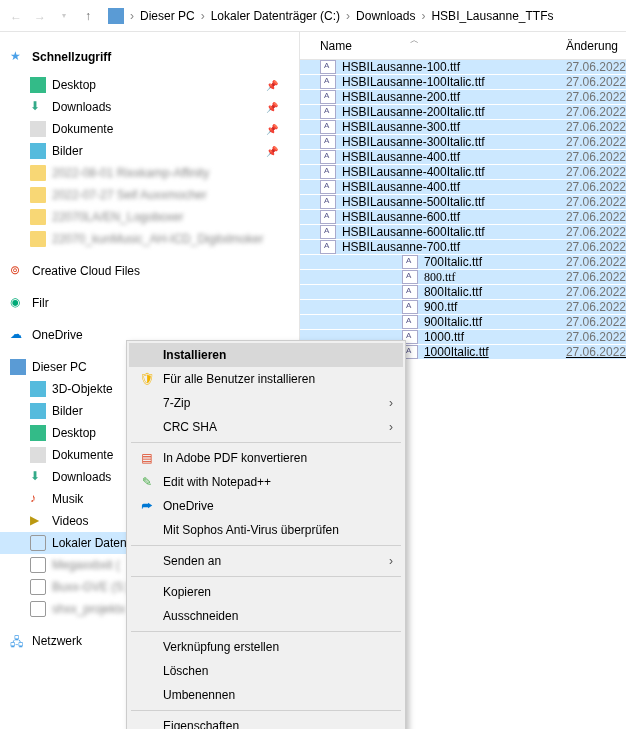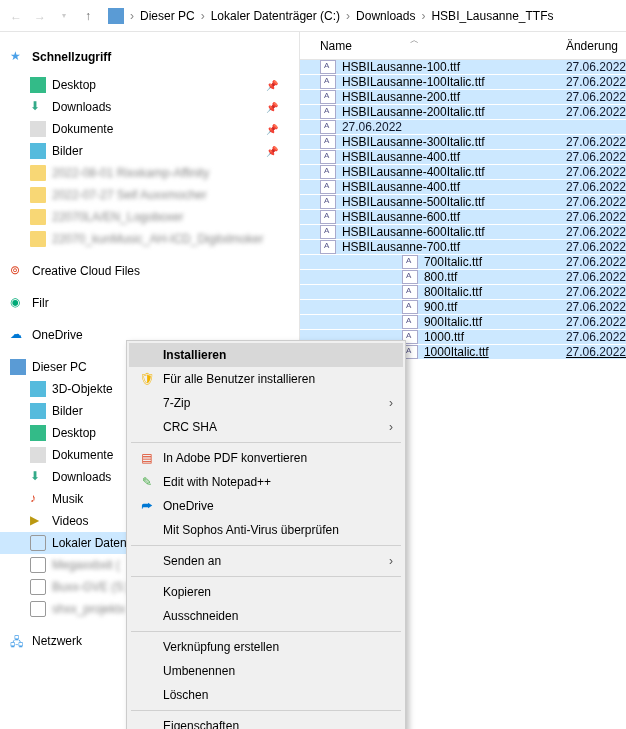--- a/index.html
+++ b/index.html
@@ -20,21 +20,21 @@
 .pin{position:absolute;right:20px;color:#999;font-size:10px}
 .content{flex:1;display:flex;flex-direction:column}
 .hdr{display:flex;height:28px;align-items:center;padding-left:20px;border-bottom:1px solid #e5e5e5;position:relative}
 .hdr .col1{width:246px}
 .hdr .sorti{position:absolute;left:110px;top:2px;color:#777;font-size:9px}
 .rows{flex:1}
 .frow{display:flex;align-items:center;height:15px;padding-left:20px;background:#cce8ff;border-bottom:1px solid #fff}
 .frow .ic{width:16px;height:14px;margin-right:6px;background:#fff;border:1px solid #aac;position:relative}
 .frow .ic::after{content:"A";position:absolute;font-size:8px;left:3px;top:0;color:#558}
 .frow .nm{width:224px}
-.frow .dt{color:#0f172a}
+.frow .dt{color:#737373}
 .ctxmenu{position:absolute;left:126px;top:340px;width:280px;background:#f0f0f0;border:1px solid #ccc;box-shadow:3px 3px 6px rgba(0,0,0,0.25);padding:2px}
 .mrow{display:flex;align-items:center;height:24px;padding-left:8px;position:relative}
 .mrow.hov{background:#d8d8d8}
 .mrow .ic{width:20px;height:16px;margin-right:6px;display:flex;align-items:center;justify-content:center}
 .mrow .arr{position:absolute;right:10px;color:#555}
 .msep{height:1px;background:#d0d0d0;margin:3px 2px}
 .blur{filter:blur(2px);color:#888}
 .bold{font-weight:600}
 .ic-folder{background:#f8d775;border-radius:1px}
 .ic-pc{background:#5a9bd5}
@@ -204,20 +204,21 @@
           <span class="nm">HSBILausanne-200.ttf</span>
           <span class="dt">27.06.2022</span>
         </div>
         <div class="frow">
           <span class="ic"></span>
           <span class="nm">HSBILausanne-200Italic.ttf</span>
           <span class="dt">27.06.2022</span>
         </div>
         <div class="frow">
           <span class="ic"></span>
+          <span class="nm">HSBILausanne-300.ttf</span>
           <span class="dt">27.06.2022</span>
         </div>
         <div class="frow">
           <span class="ic"></span>
           <span class="nm">HSBILausanne-300Italic.ttf</span>
           <span class="dt">27.06.2022</span>
         </div>
         <div class="frow">
           <span class="ic"></span>
           <span class="nm">HSBILausanne-400.ttf</span>
@@ -253,21 +254,21 @@
           <span class="nm">HSBILausanne-700.ttf</span>
           <span class="dt">27.06.2022</span>
         </div>
         <div class="frow" style="padding-left: 102px;">
           <span class="ic"></span>
           <span class="nm" style="width: 142px;">700Italic.ttf</span>
           <span class="dt">27.06.2022</span>
         </div>
         <div class="frow" style="padding-left: 102px;">
           <span class="ic"></span>
-          <span class="nm" style="width: 142px;">800.ttf</span>
+          <span class="nm" style="width: 142px; font-family: Liberation Serif, serif;">800.ttf</span>
           <span class="dt">27.06.2022</span>
         </div>
         <div class="frow" style="padding-left: 102px;">
           <span class="ic"></span>
           <span class="nm" style="width: 142px;">800Italic.ttf</span>
           <span class="dt">27.06.2022</span>
         </div>
         <div class="frow" style="padding-left: 102px;">
           <span class="ic"></span>
           <span class="nm" style="width: 142px;">900.ttf</span>
@@ -343,24 +344,24 @@
       <span class="ic"></span>
       <span>Ausschneiden</span>
     </div>
  <div class="msep"></div>
  <div class="mrow">
       <span class="ic"></span>
       <span>Verknüpfung erstellen</span>
     </div>
  <div class="mrow">
       <span class="ic"></span>
+      <span>Löschen</span>
+    </div>
+ <div class="mrow">
+      <span class="ic"></span>
       <span>Umbenennen</span>
     </div>
- <div class="mrow">
-      <span class="ic"></span>
-      <span>Löschen</span>
-    </div>
  <div class="msep"></div>
  <div class="mrow">
       <span class="ic"></span>
       <span>Eigenschaften</span>
     </div>
 </div>
 
 </body></html>

